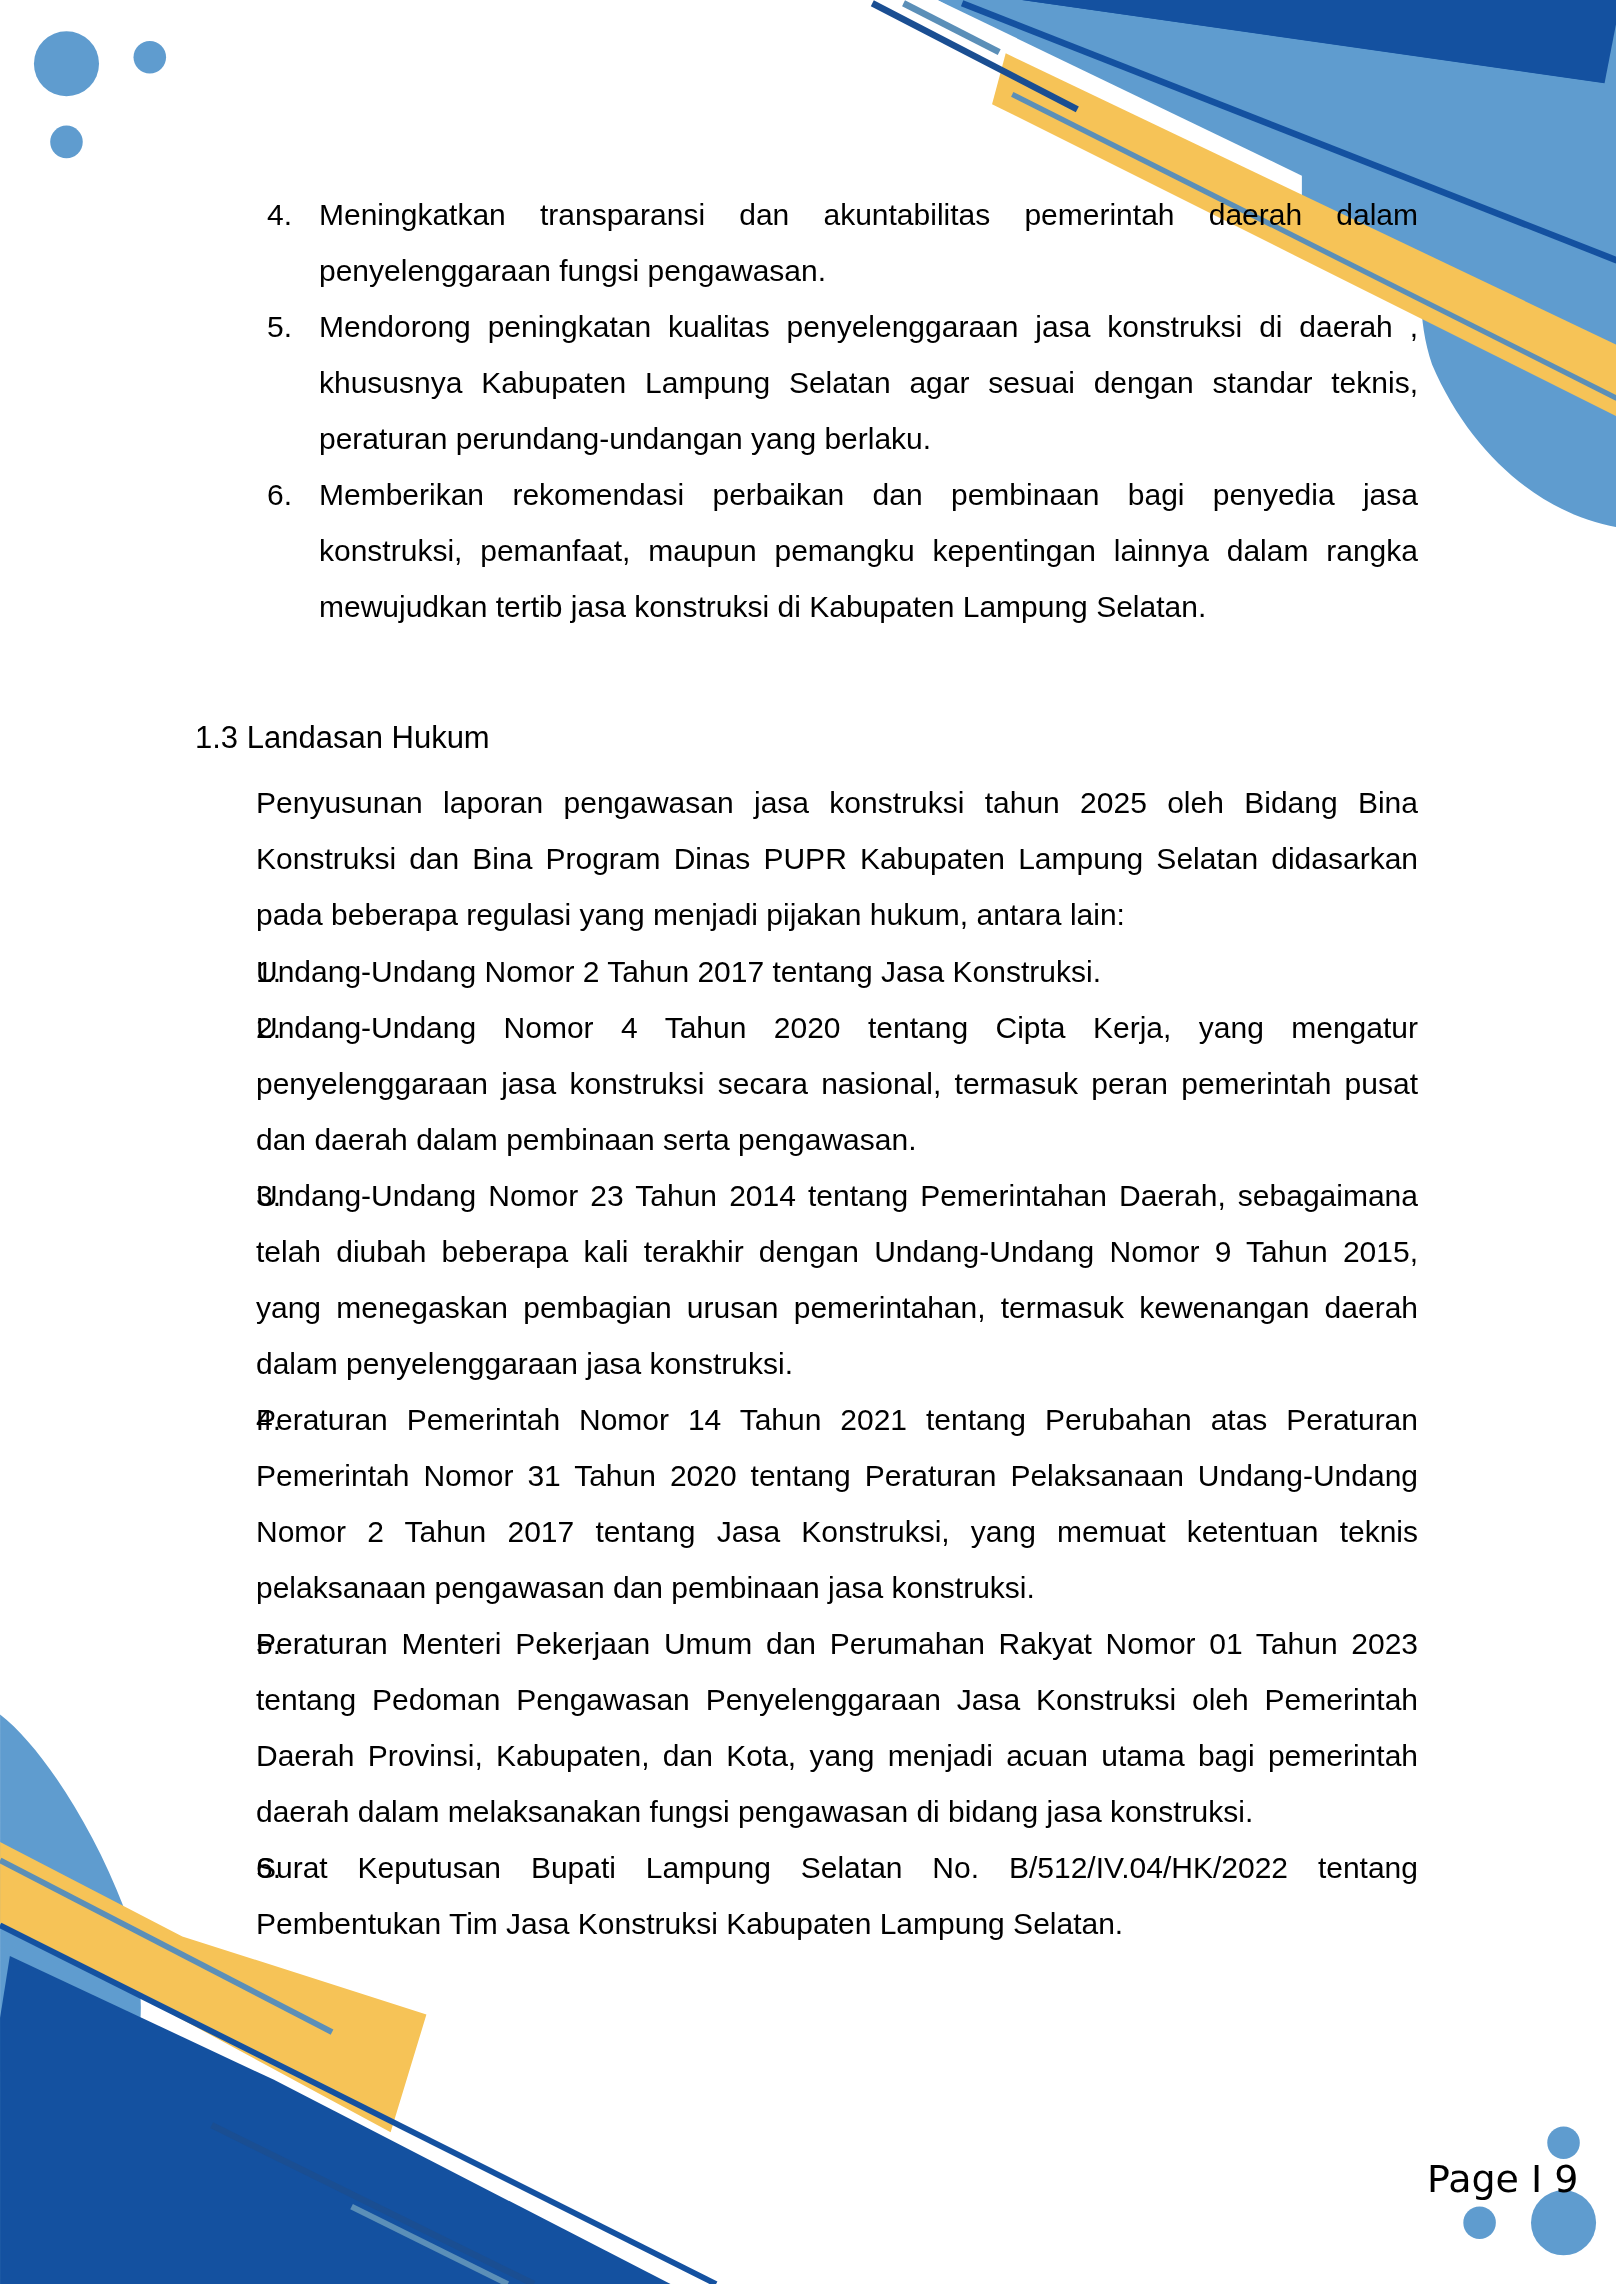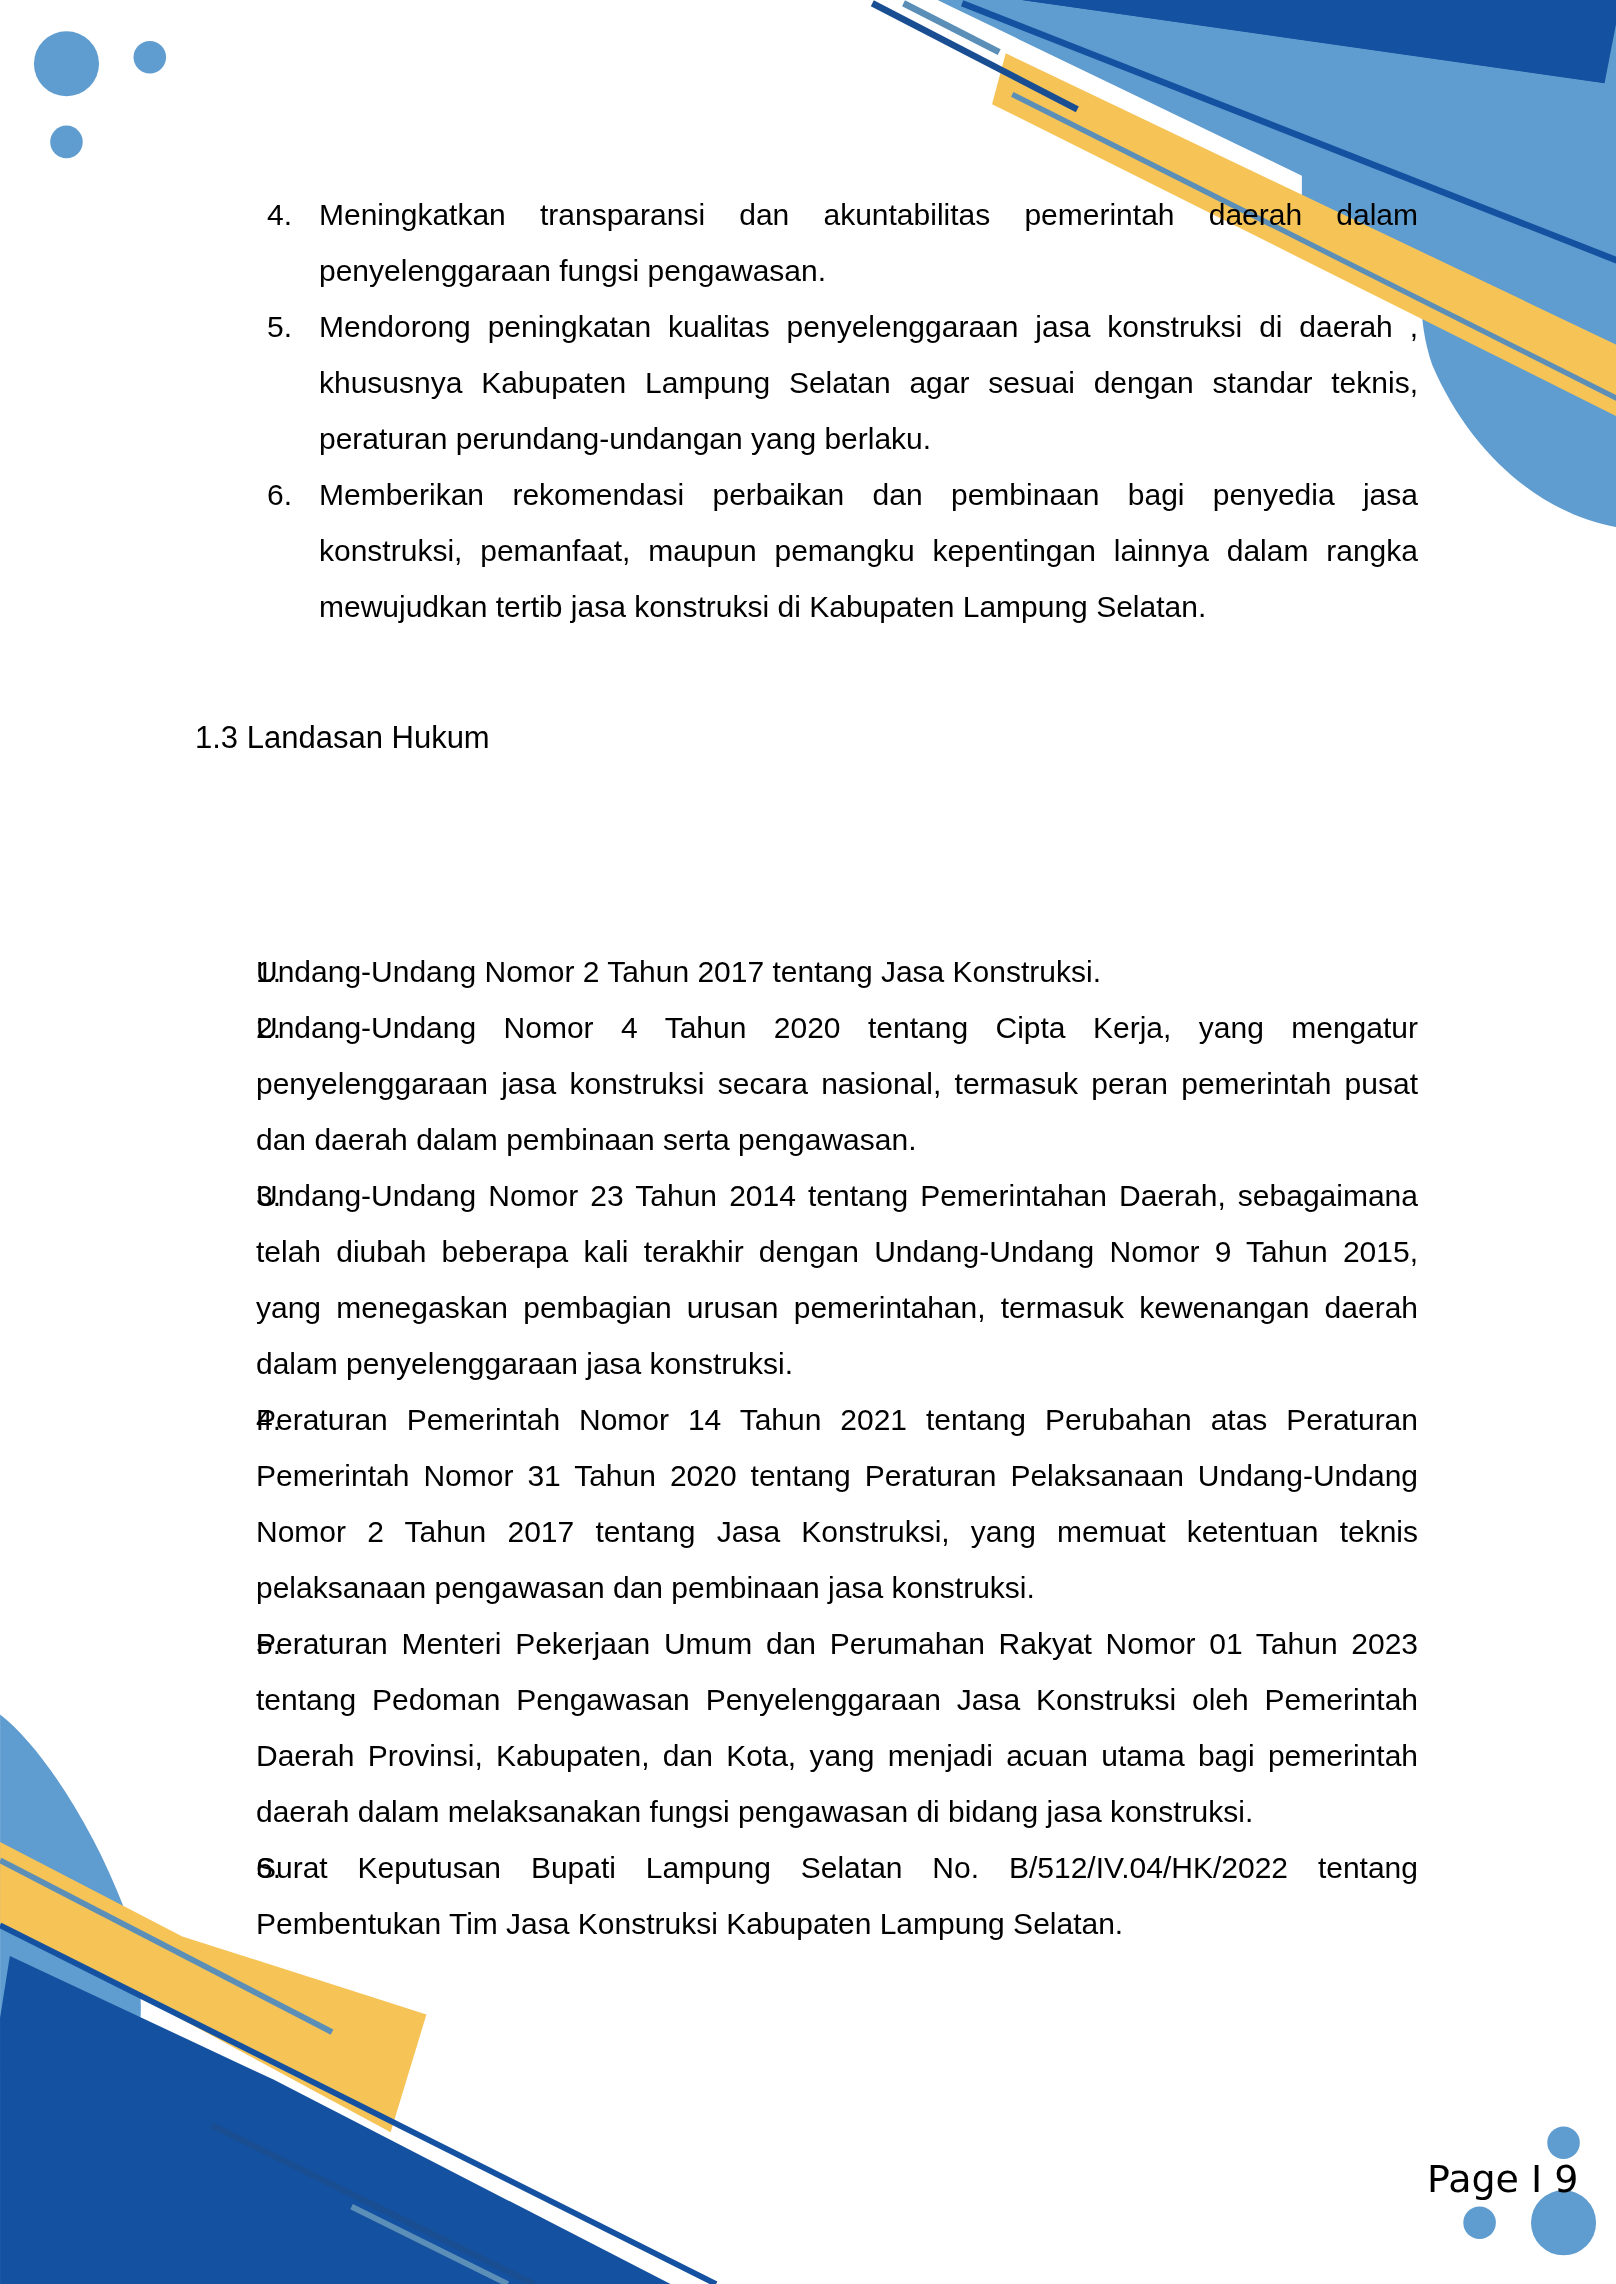--- a/index.html
+++ b/index.html
@@ -81,20 +81,21 @@
       <span class="txt">Mendorong peningkatan kualitas penyelenggaraan jasa konstruksi di daerah , khususnya Kabupaten Lampung Selatan agar sesuai dengan standar teknis, peraturan perundang-undangan yang berlaku.</span>
     </div>
     <div class="li">
       <span class="num">6.</span>
       <span class="txt">Memberikan rekomendasi perbaikan dan pembinaan bagi penyedia jasa konstruksi, pemanfaat, maupun pemangku kepentingan lainnya dalam rangka mewujudkan tertib jasa konstruksi di Kabupaten Lampung Selatan.</span>
     </div>
   </div>
 
   <div class="heading">1.3 Landasan Hukum</div>
 
+  <div class="intro">Penyusunan laporan pengawasan jasa konstruksi tahun 2025 oleh Bidang Bina Konstruksi dan Bina Program Dinas PUPR Kabupaten Lampung Selatan didasarkan pada beberapa regulasi yang menjadi pijakan hukum, antara lain:</div>
 
   <div class="ol" id="list-b">
     <div class="li">
       <span class="num">1.</span>
       <span class="txt">Undang-Undang Nomor 2 Tahun 2017 tentang Jasa Konstruksi.</span>
     </div>
     <div class="li">
       <span class="num">2.</span>
       <span class="txt">Undang-Undang Nomor 4 Tahun 2020 tentang Cipta Kerja, yang mengatur penyelenggaraan jasa konstruksi secara nasional, termasuk peran pemerintah pusat dan daerah dalam pembinaan serta pengawasan.</span>
     </div>

